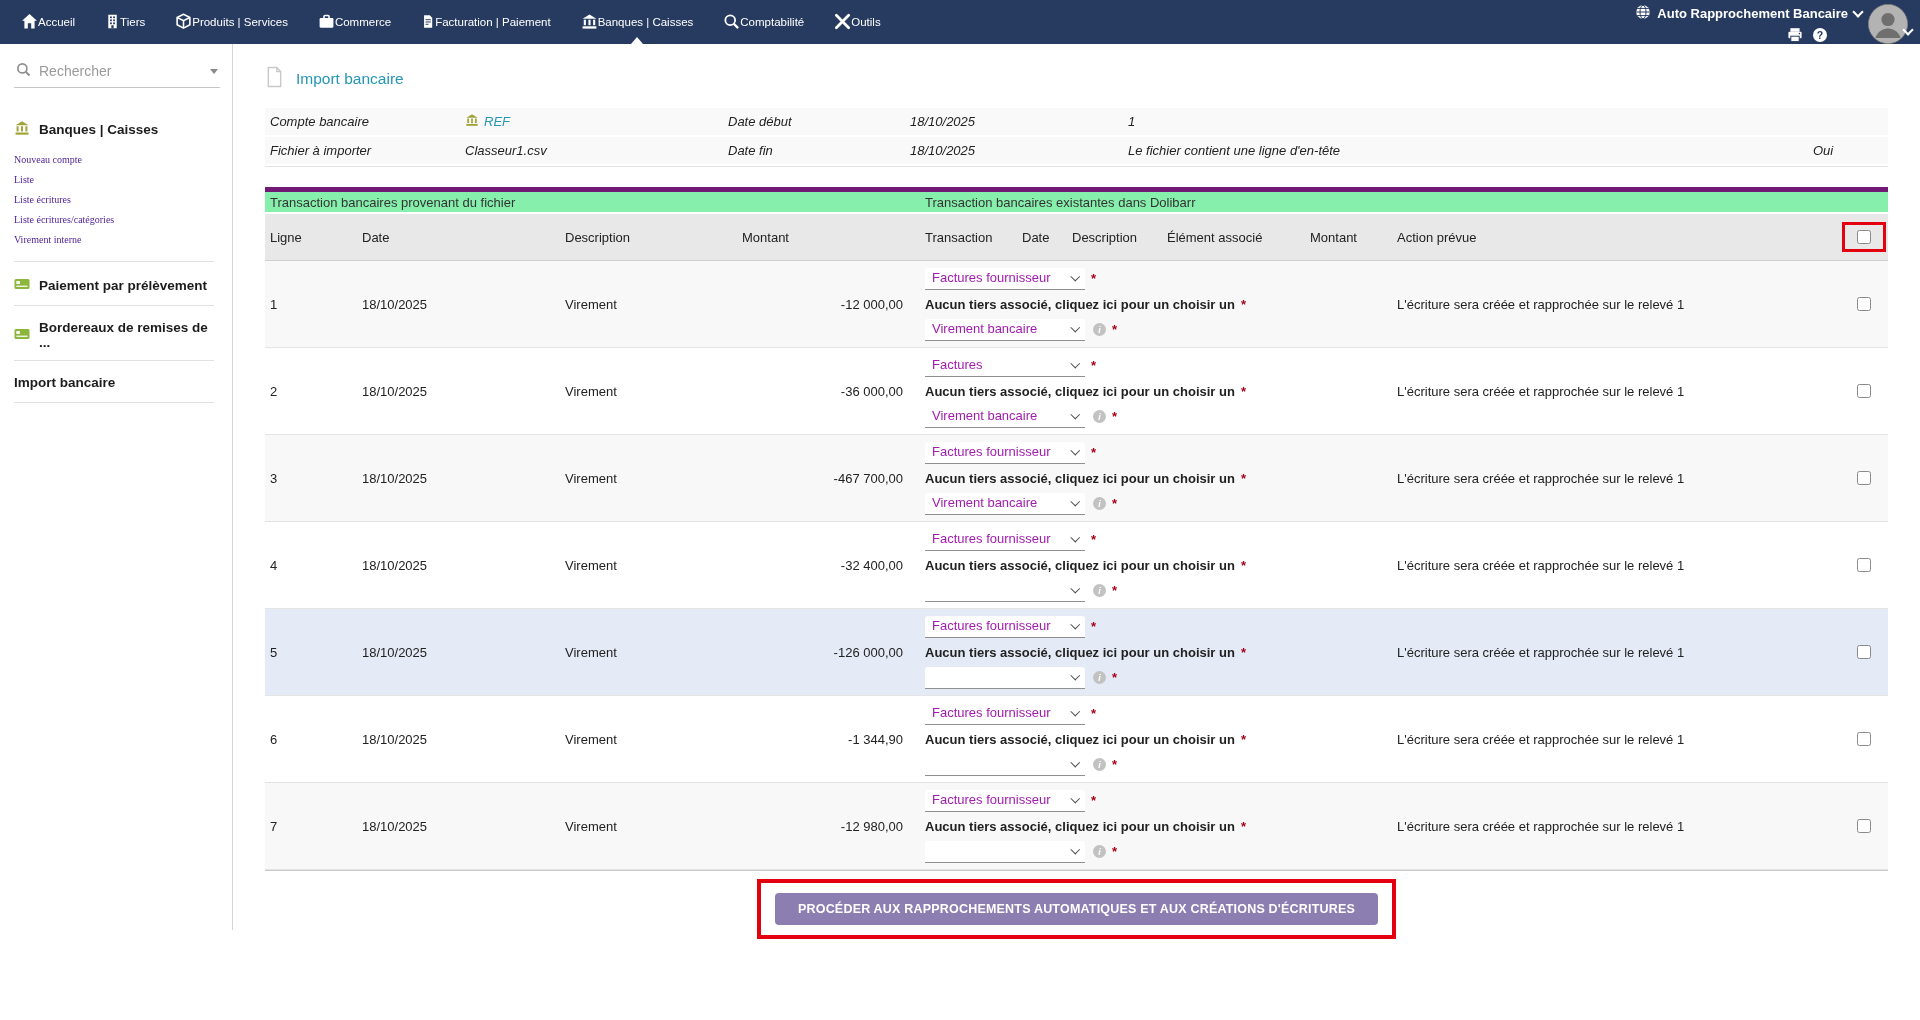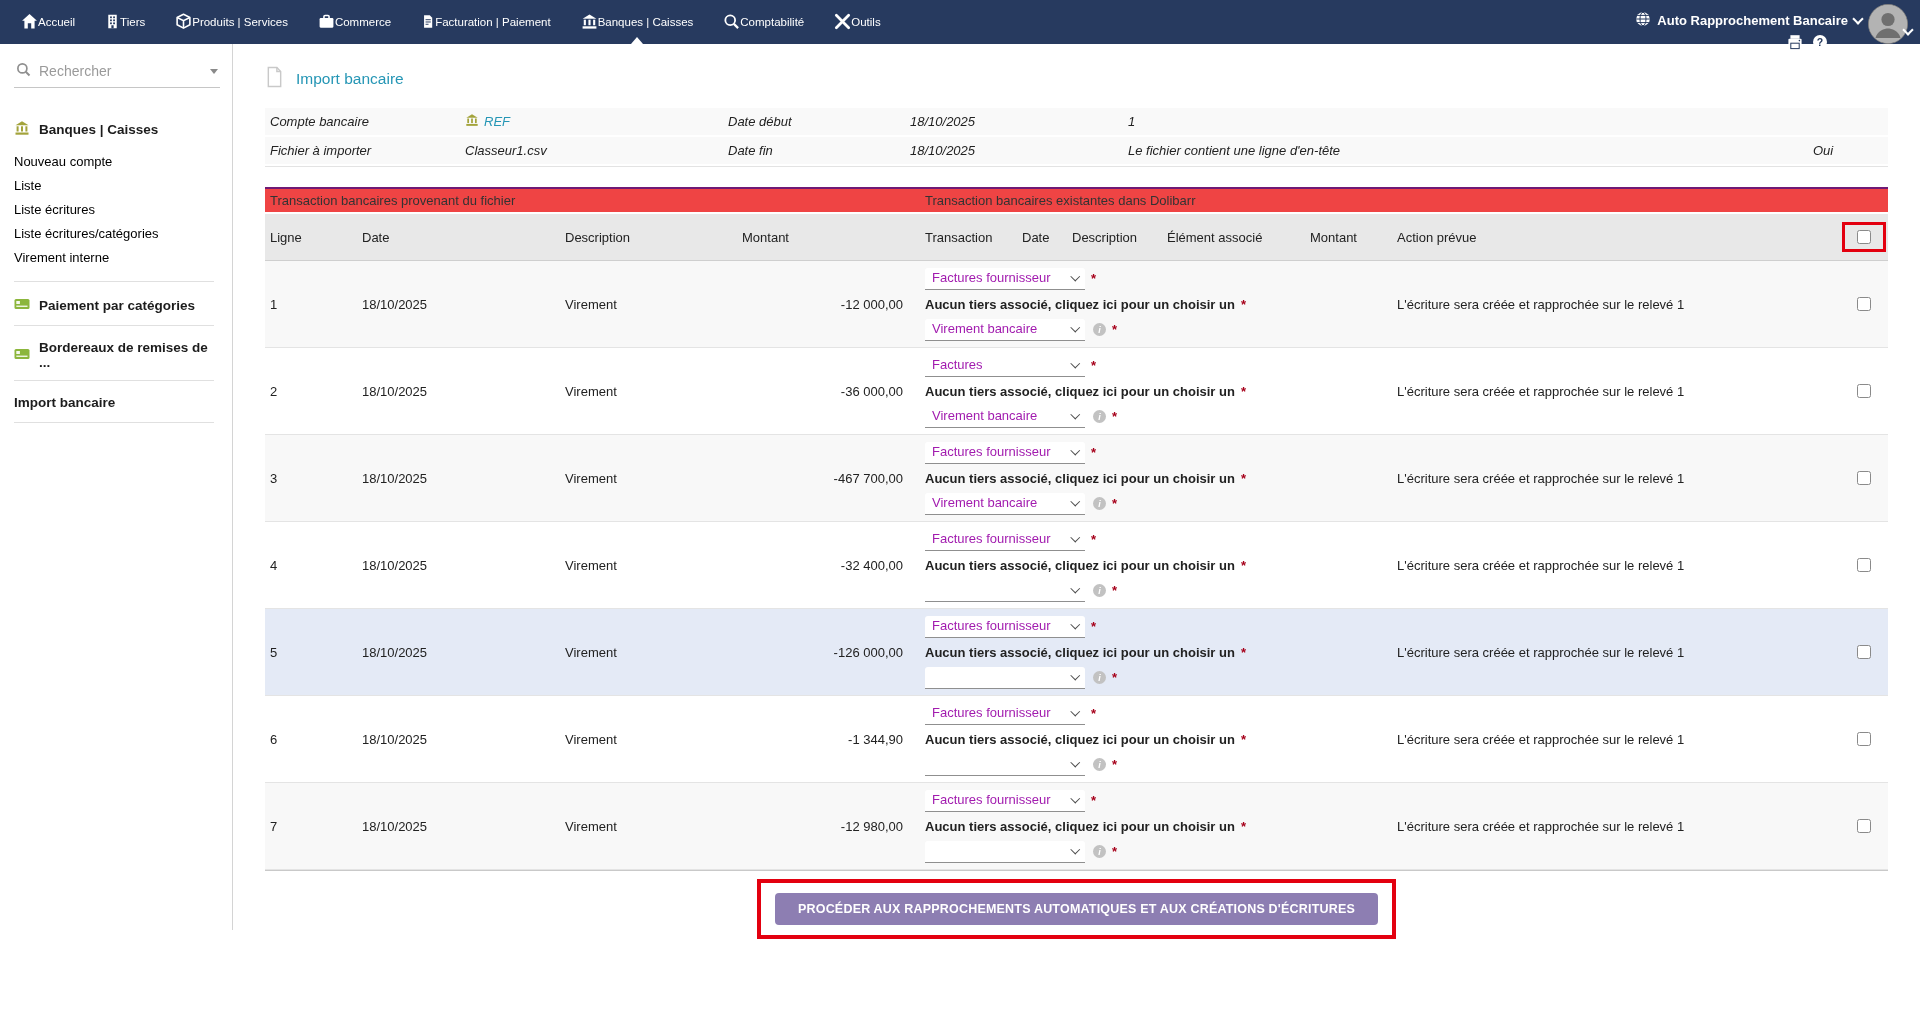--- a/index.html
+++ b/index.html
@@ -8,21 +8,21 @@
 
   
   .topnav { position:relative; height:44px; background:#273a5f; display:flex; align-items:stretch; }
   .nav-items { display:flex; margin-left:6px; }
   .nav-item { position:relative; display:flex; flex-direction:row; align-items:center;
     justify-content:flex-end; padding:4px 15px 4px; cursor:pointer; }
   .nav-item .nav-ico { height:19px; display:flex; align-items:center; margin-bottom:2px; }
   .nav-item .nav-label { color:#fff; font-size:11.5px; white-space:nowrap; }
   .nav-item.active::after { content:""; position:absolute; bottom:0; left:50%; margin-left:-6px;
     border-left:6px solid transparent; border-right:6px solid transparent; border-bottom:7px solid #fff; }
-  .nav-right { position:absolute; right:58px; top:11px; }
+  .nav-right { position:absolute; right:58px; top:4px; }
   .nav-user-row { display:flex; align-items:center; gap:6px; justify-content:flex-end; }
   .nav-user-label { color:#fff; font-weight:bold; font-size:13px; white-space:nowrap; }
   .chev-w { width:8px; height:8px; border-right:2px solid #fff; border-bottom:2px solid #fff;
     transform:rotate(45deg); margin-top:-4px; display:inline-block; }
   .nav-tools-row { display:flex; gap:9px; justify-content:flex-end; margin-top:4px; padding-right:34px; }
   .avatar { position:absolute; right:12px; top:4px; width:40px; height:40px; border-radius:50%;
     overflow:hidden; border:1px solid #7e7e7e; background:#b9b9b9; }
   .avatar-caret { position:absolute; right:8px; top:22px; }
 
   
@@ -32,39 +32,39 @@
   .search-box { display:flex; align-items:center; gap:8px; border-bottom:1px solid #c6c6c6;
     padding:4px 2px 7px; margin-bottom:32px; }
   .search-box input { border:none; outline:none; flex:1; font-size:14px; color:#444; width:120px;
     font-family:inherit; }
   .search-box input::placeholder { color:#9a9a9a; }
   .search-caret { border-left:4px solid transparent; border-right:4px solid transparent;
     border-top:5px solid #8a8a8a; }
   .side-title { display:flex; align-items:center; gap:9px; font-weight:bold; font-size:13.5px;
     color:#1c1c1c; margin:14px 0 10px; cursor:pointer; }
   .side-links { margin:2px 0 12px; }
-  .side-link { font-size:13px; color:#000000; padding:4.5px 0; cursor:pointer; }
+  .side-link { font-size:10px; color:#4c1d95; padding:4.5px 0; cursor:pointer;font-family:Liberation Serif, serif; }
   .side-div { border:none; border-top:1px solid #e0e0e0; margin:10px 6px 10px 0; }
   .side-plain { font-weight:bold; font-size:13.5px; color:#1c1c1c; margin:14px 0 12px; cursor:pointer; }
 
   
   .main { flex:1; padding:18px 32px 0; }
   .page-title { display:flex; align-items:center; gap:12px; margin:4px 0 16px; }
   .page-title span { color:#2596b5; font-size:15.5px; }
 
   
   .info-table { width:100%; border-bottom:1px solid #e3e3e3;font-style:italic; }
   .info-row { display:grid; grid-template-columns:195px 263px 182px 218px 1fr 75px;
     align-items:center; height:29px; background:#f9f9f9; border-bottom:2px solid #fff; padding-left:5px; }
   .info-row .val-link { color:#2596b5; display:flex; align-items:center; gap:5px; cursor:pointer; }
 
   
   .tx-table { margin-top:20px; border-bottom:1px solid #c9c9c9; }
-  .group-head { display:grid; grid-template-columns:655px 1fr; background:#ef4444; height:27px;
-    align-items:center; border-top:2px solid #701a75; border-bottom:2px solid #fff; padding-left:5px;
+  .group-head { display:grid; grid-template-columns:655px 1fr; background:#86efac; height:27px;
+    align-items:center; border-top:5px solid #701a75; border-bottom:2px solid #fff; padding-left:5px;
     color:#333; }
   .tx-head { display:grid; grid-template-columns:92px 203px 177px 163px 20px 97px 50px 95px 143px 87px 1fr 48px;
     background:#e8e8e8; height:47px; align-items:center; padding-left:5px; color:#222;
     border-bottom:1px solid #cfcfcf; }
   .tx-row { display:grid; grid-template-columns:92px 203px 177px 163px 20px 472px 1fr 48px;
     align-items:center; min-height:87px; padding-left:5px; border-bottom:1px solid #e4e4e4; }
   .r-odd { background:#f8f8f8; }
   .r-even { background:#ffffff; }
   .r-hl { background:#e4eaf6; }
   .c-mont { text-align:right; padding-right:2px; }
@@ -242,21 +242,21 @@
       <div class="side-link">Virement interne</div>
     </div>
     <hr class="side-div">
 
     <div class="side-title">
       <span><svg width="16" height="16" viewBox="0 0 16 16">
             <rect x="0.5" y="3" width="15" height="10" rx="1.5" fill="#8cb63c"></rect>
             <rect x="2.3" y="5" width="3.6" height="3" fill="#fff" opacity="0.92"></rect>
             <rect x="2.3" y="9.6" width="11.2" height="1.3" fill="#fff" opacity="0.92"></rect>
           </svg></span>
-      <span>Paiement par catégories</span>
+      <span>Paiement par prélèvement</span>
     </div>
     <hr class="side-div">
 
     <div class="side-title">
       <span><svg width="16" height="16" viewBox="0 0 16 16">
             <rect x="0.5" y="3" width="15" height="10" rx="1.5" fill="#8cb63c"></rect>
             <rect x="2.3" y="5" width="3.6" height="3" fill="#fff" opacity="0.92"></rect>
             <rect x="2.3" y="9.6" width="11.2" height="1.3" fill="#fff" opacity="0.92"></rect>
           </svg></span>
       <span>Bordereaux de remises de ...</span>

